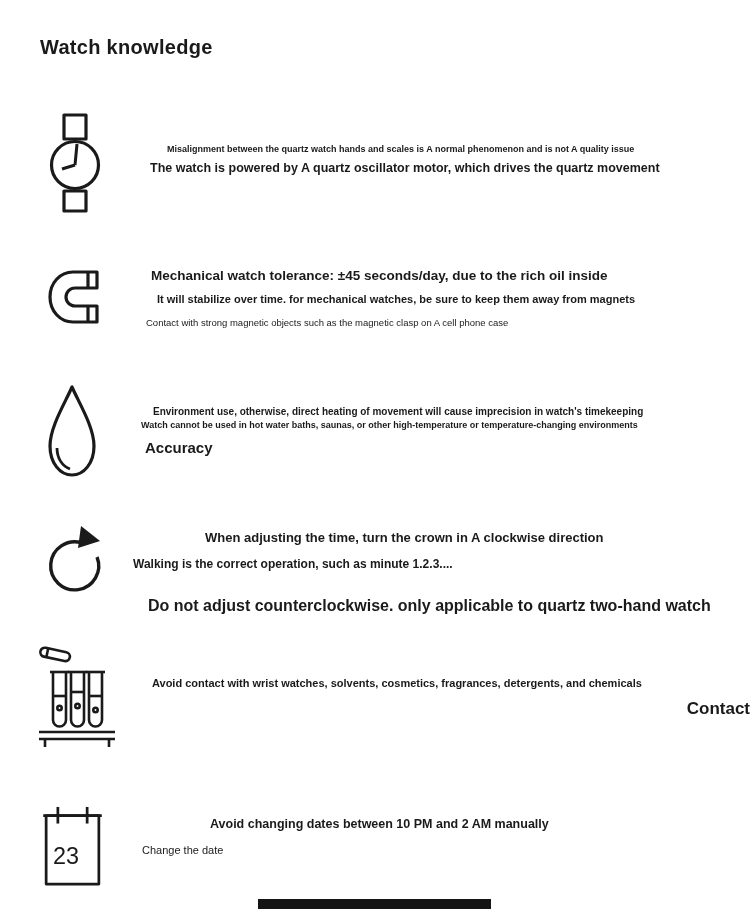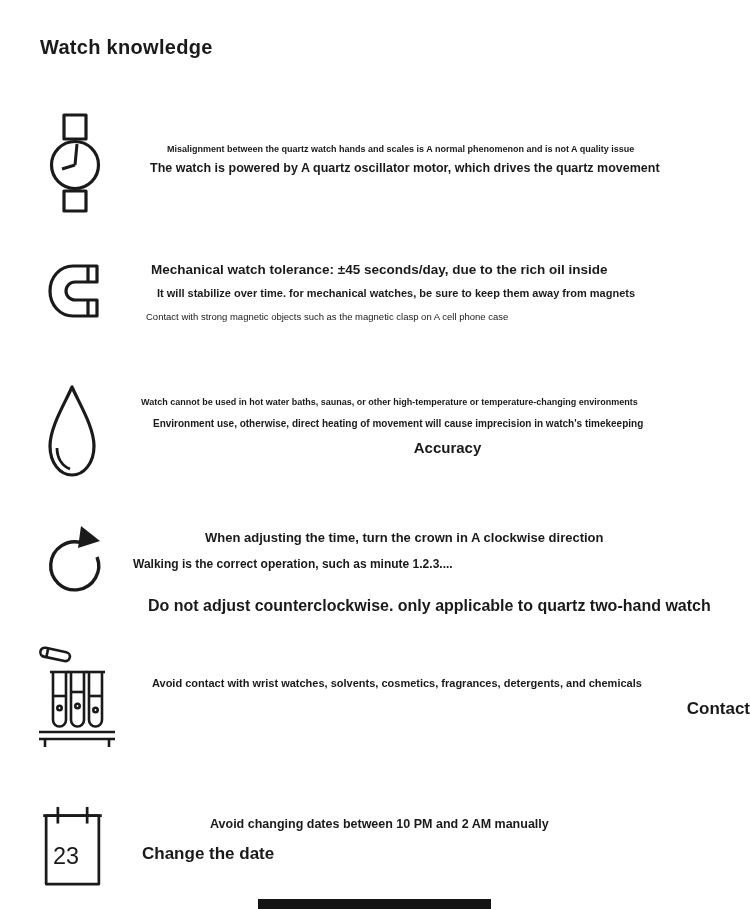--- a/index.html
+++ b/index.html
@@ -29,21 +29,21 @@
         <path d="M30 52 L32 31 M30 52 L17 56" stroke-width="3"></path>
         <rect x="19" y="78" width="22" height="20"></rect>
       </svg>
     </div>
     <div class="text-col" style="padding-top:33px;">
       <div class="line" style="font-size:9px; font-weight:700; padding-left:37px;">Misalignment between the quartz watch hands and scales is A normal phenomenon and is not A quality issue</div>
       <div class="line" style="font-size:12.5px; font-weight:700; padding-left:20px; margin-top:5px;">The watch is powered by A quartz oscillator motor, which drives the quartz movement</div>
     </div>
   </div>
 
-  <div class="section" style="top:255px;">
+  <div class="section" style="top:261px;">
     <div class="icon" style="left:45px; top:6px;">
       <svg width="58" height="60" viewBox="0 0 58 60" fill="none" stroke="#1a1a1a" stroke-width="3.2" stroke-linejoin="round">
         <path d="M52 5 H28 C15 5 5 16 5 30 C5 44 15 55 28 55 H52 V39 H30 C25 39 21 35 21 30 C21 25 25 21 30 21 H52 Z"></path>
         <path d="M43 5 V21 M43 39 V55"></path>
       </svg>
     </div>
     <div class="text-col" style="padding-top:6px;">
       <div class="line" style="font-size:13.5px; font-weight:700; padding-left:21px;">Mechanical watch tolerance: ±45 seconds/day, due to the rich oil inside</div>
       <div class="line" style="font-size:11px; font-weight:700; padding-left:27px; margin-top:7px;">It will stabilize over time. for mechanical watches, be sure to keep them away from magnets</div>
       <div class="line" style="font-size:9.5px; font-weight:400; padding-left:16px; margin-top:10px;">Contact with strong magnetic objects such as the magnetic clasp on A cell phone case</div>
@@ -51,23 +51,23 @@
   </div>
 
   <div class="section" style="top:378px;">
     <div class="icon" style="left:44px; top:6px;">
       <svg width="56" height="95" viewBox="0 0 56 95" fill="none" stroke="#1a1a1a" stroke-width="3.2" stroke-linejoin="round">
         <path d="M28 3 C21 19 6 43 6 62 C6 79 16 91 28 91 C40 91 50 79 50 62 C50 43 35 19 28 3 Z"></path>
         <path d="M13 64 C13 74 18 82 26 85" stroke-width="2.8"></path>
       </svg>
     </div>
     <div class="text-col" style="padding-top:18px;">
+      <div class="line" style="font-size:10px; font-weight:700; padding-left:23px; margin-top:9px;">Environment use, otherwise, direct heating of movement will cause imprecision in watch's timekeeping</div>
       <div class="line" style="font-size:9px; font-weight:700; padding-left:11px;">Watch cannot be used in hot water baths, saunas, or other high-temperature or temperature-changing environments</div>
-      <div class="line" style="font-size:10px; font-weight:700; padding-left:23px; margin-top:9px;">Environment use, otherwise, direct heating of movement will cause imprecision in watch's timekeeping</div>
-      <div class="line" style="font-size:15px; font-weight:700; padding-left:15px; margin-top:7px;text-align:center;">Accuracy</div>
+      <div class="line" style="font-size:15px; font-weight:700; padding-left:15px; margin-top:7px;">Accuracy</div>
     </div>
   </div>
 
   <div class="section" style="top:518px;">
     <div class="icon" style="left:44px; top:6px;">
       <svg width="62" height="72" viewBox="0 0 62 72" fill="none" stroke="#1a1a1a" stroke-width="3.4">
         <path d="M38 19 A24 24 0 1 0 53 33"></path>
         <polygon points="34,24 56,17 37,2" fill="#1a1a1a" stroke="none"></polygon>
       </svg>
     </div>
@@ -114,19 +114,19 @@
       <svg width="61" height="82" viewBox="0 0 62 84" fill="none" stroke="#1a1a1a" stroke-width="2.8" stroke-linejoin="round">
         <line x1="1" y1="11" x2="61" y2="11"></line>
         <line x1="16" y1="2" x2="16" y2="19"></line>
         <line x1="46" y1="2" x2="46" y2="19"></line>
         <rect x="4" y="11" width="54" height="70"></rect>
         <text x="11" y="60" font-size="24" font-weight="400" fill="#1a1a1a" stroke="none">23</text>
       </svg>
     </div>
     <div class="text-col" style="padding-top:31px;">
       <div class="line" style="font-size:12.5px; font-weight:700; padding-left:80px;">Avoid changing dates between 10 PM and 2 AM manually</div>
-      <div class="line" style="font-size:17px; font-weight:700; padding-left:12px; margin-top:10px;">Change the date</div>
+      <div class="line" style="font-size:11px; font-weight:400; padding-left:12px; margin-top:10px;">Change the date</div>
     </div>
   </div>
 
   <div class="bottom-bar"></div>
 
 </div>
 
 </body></html>

